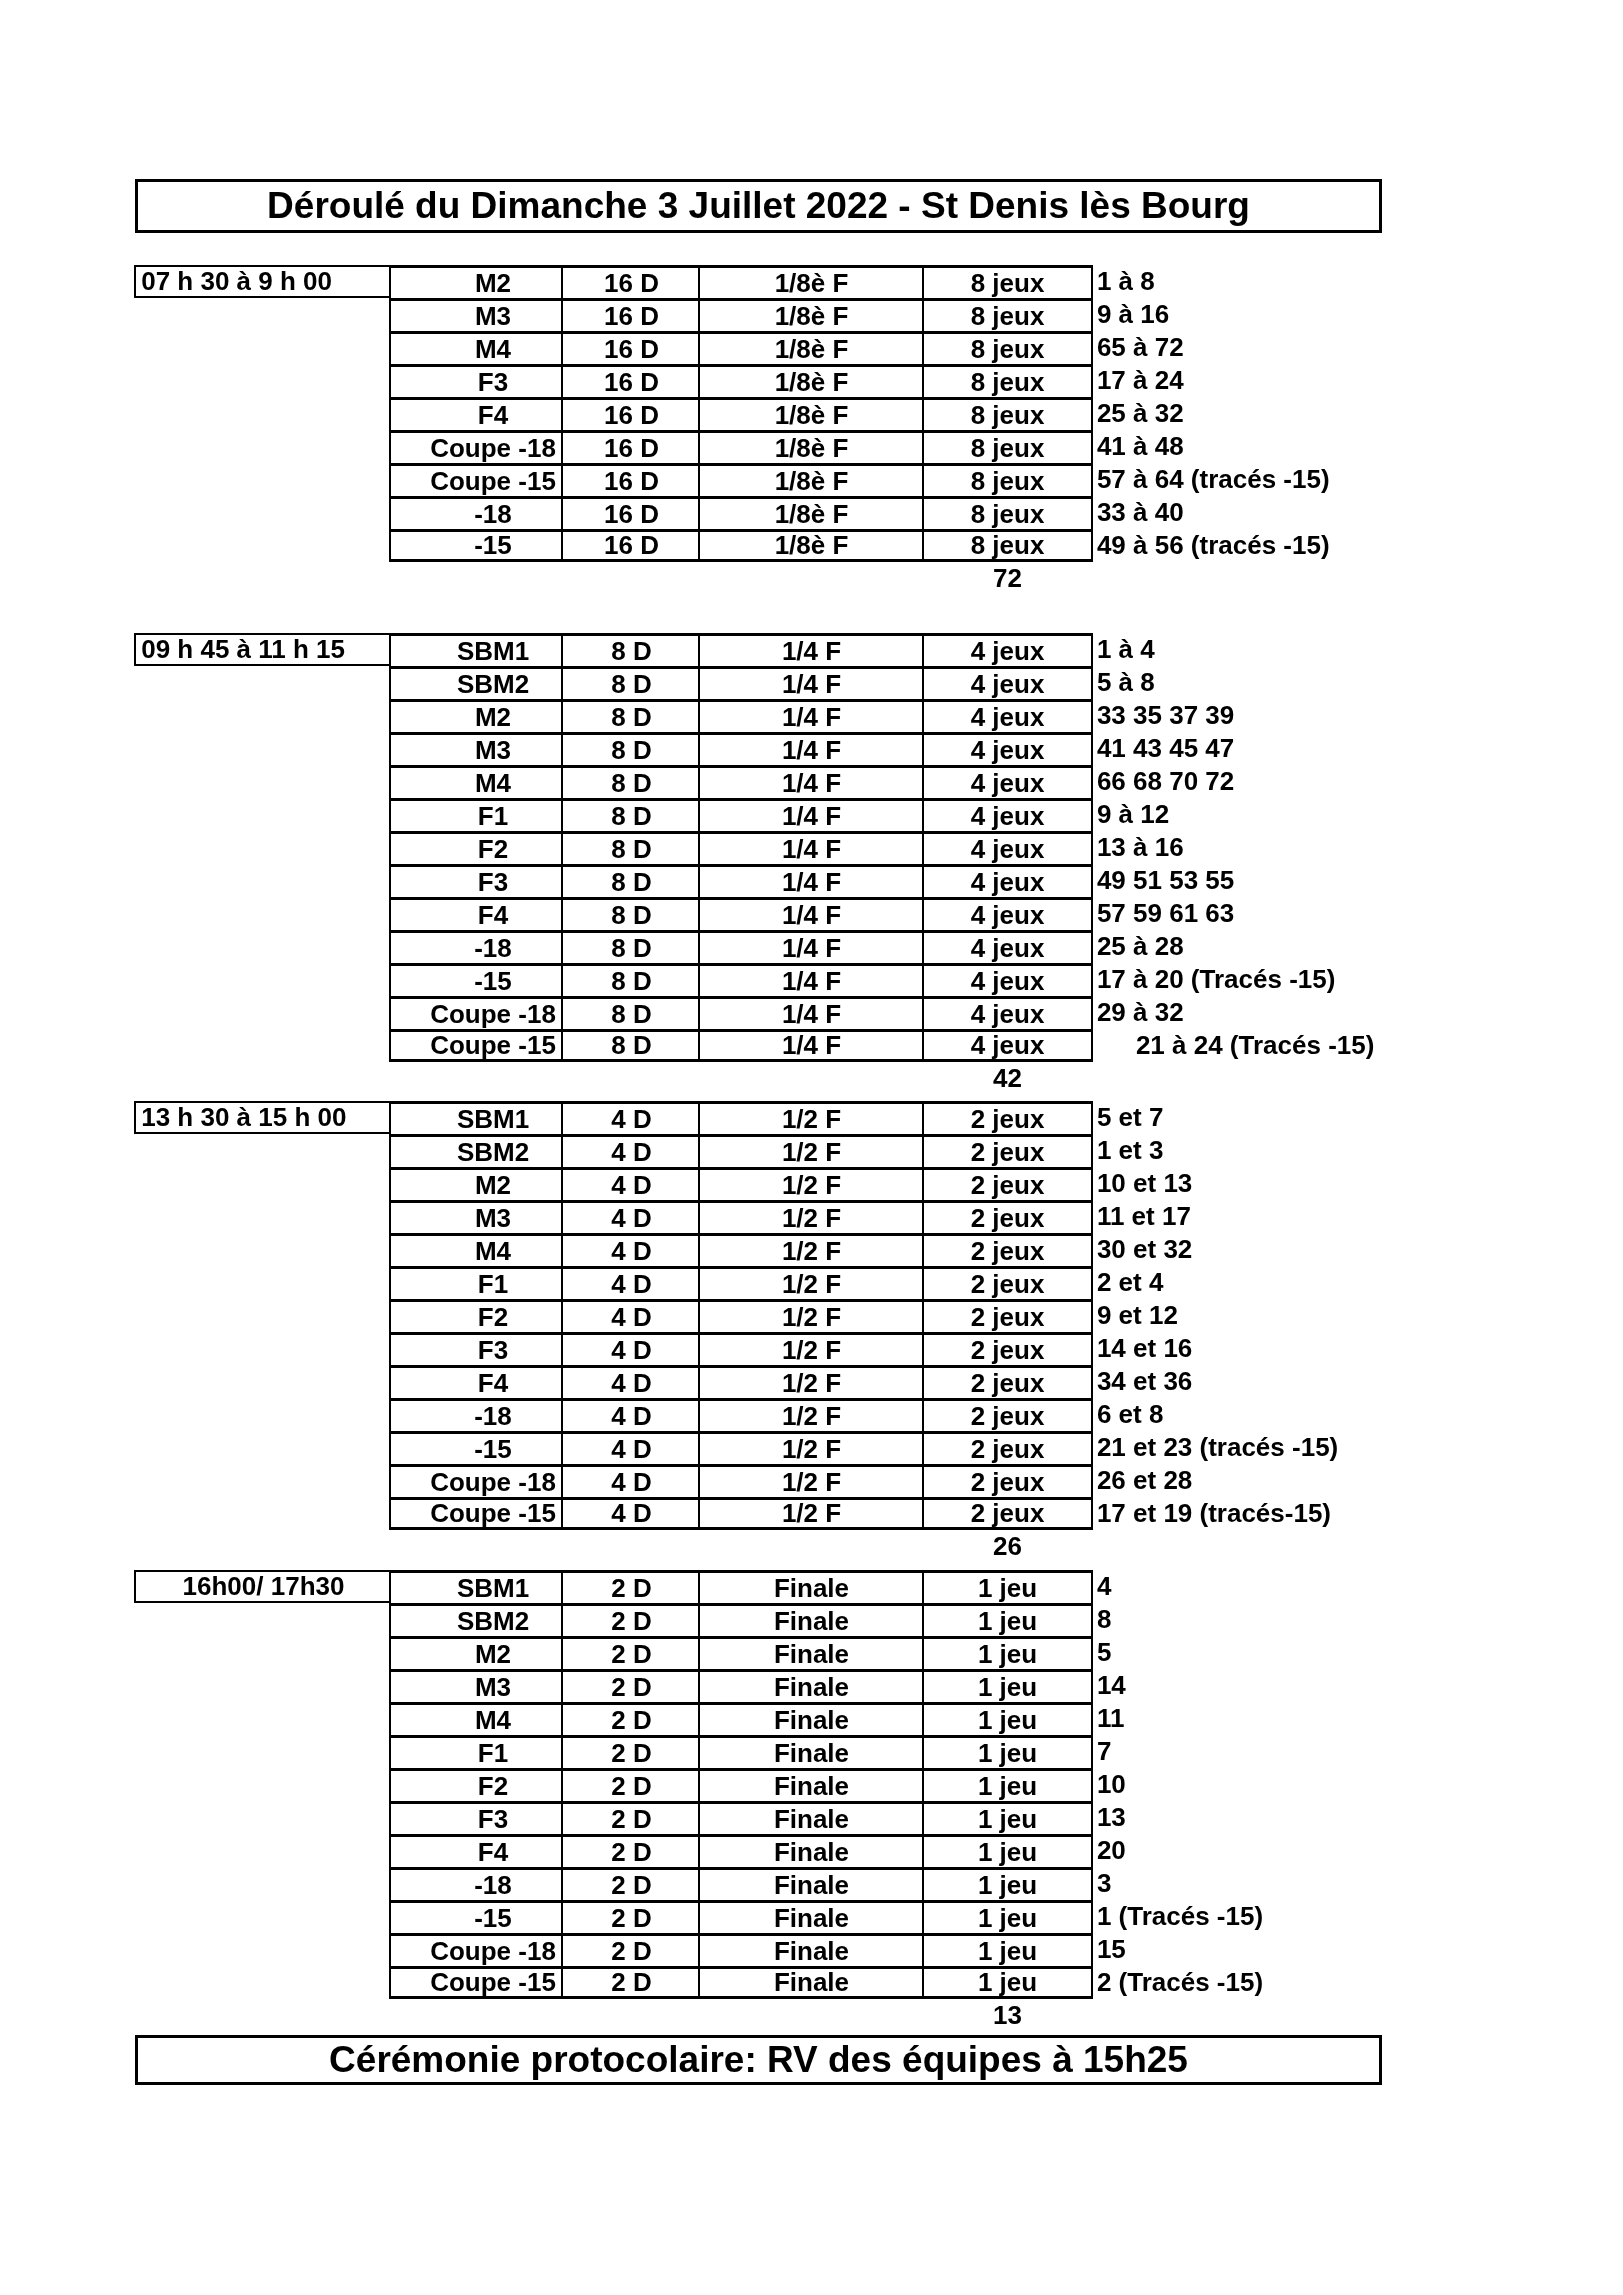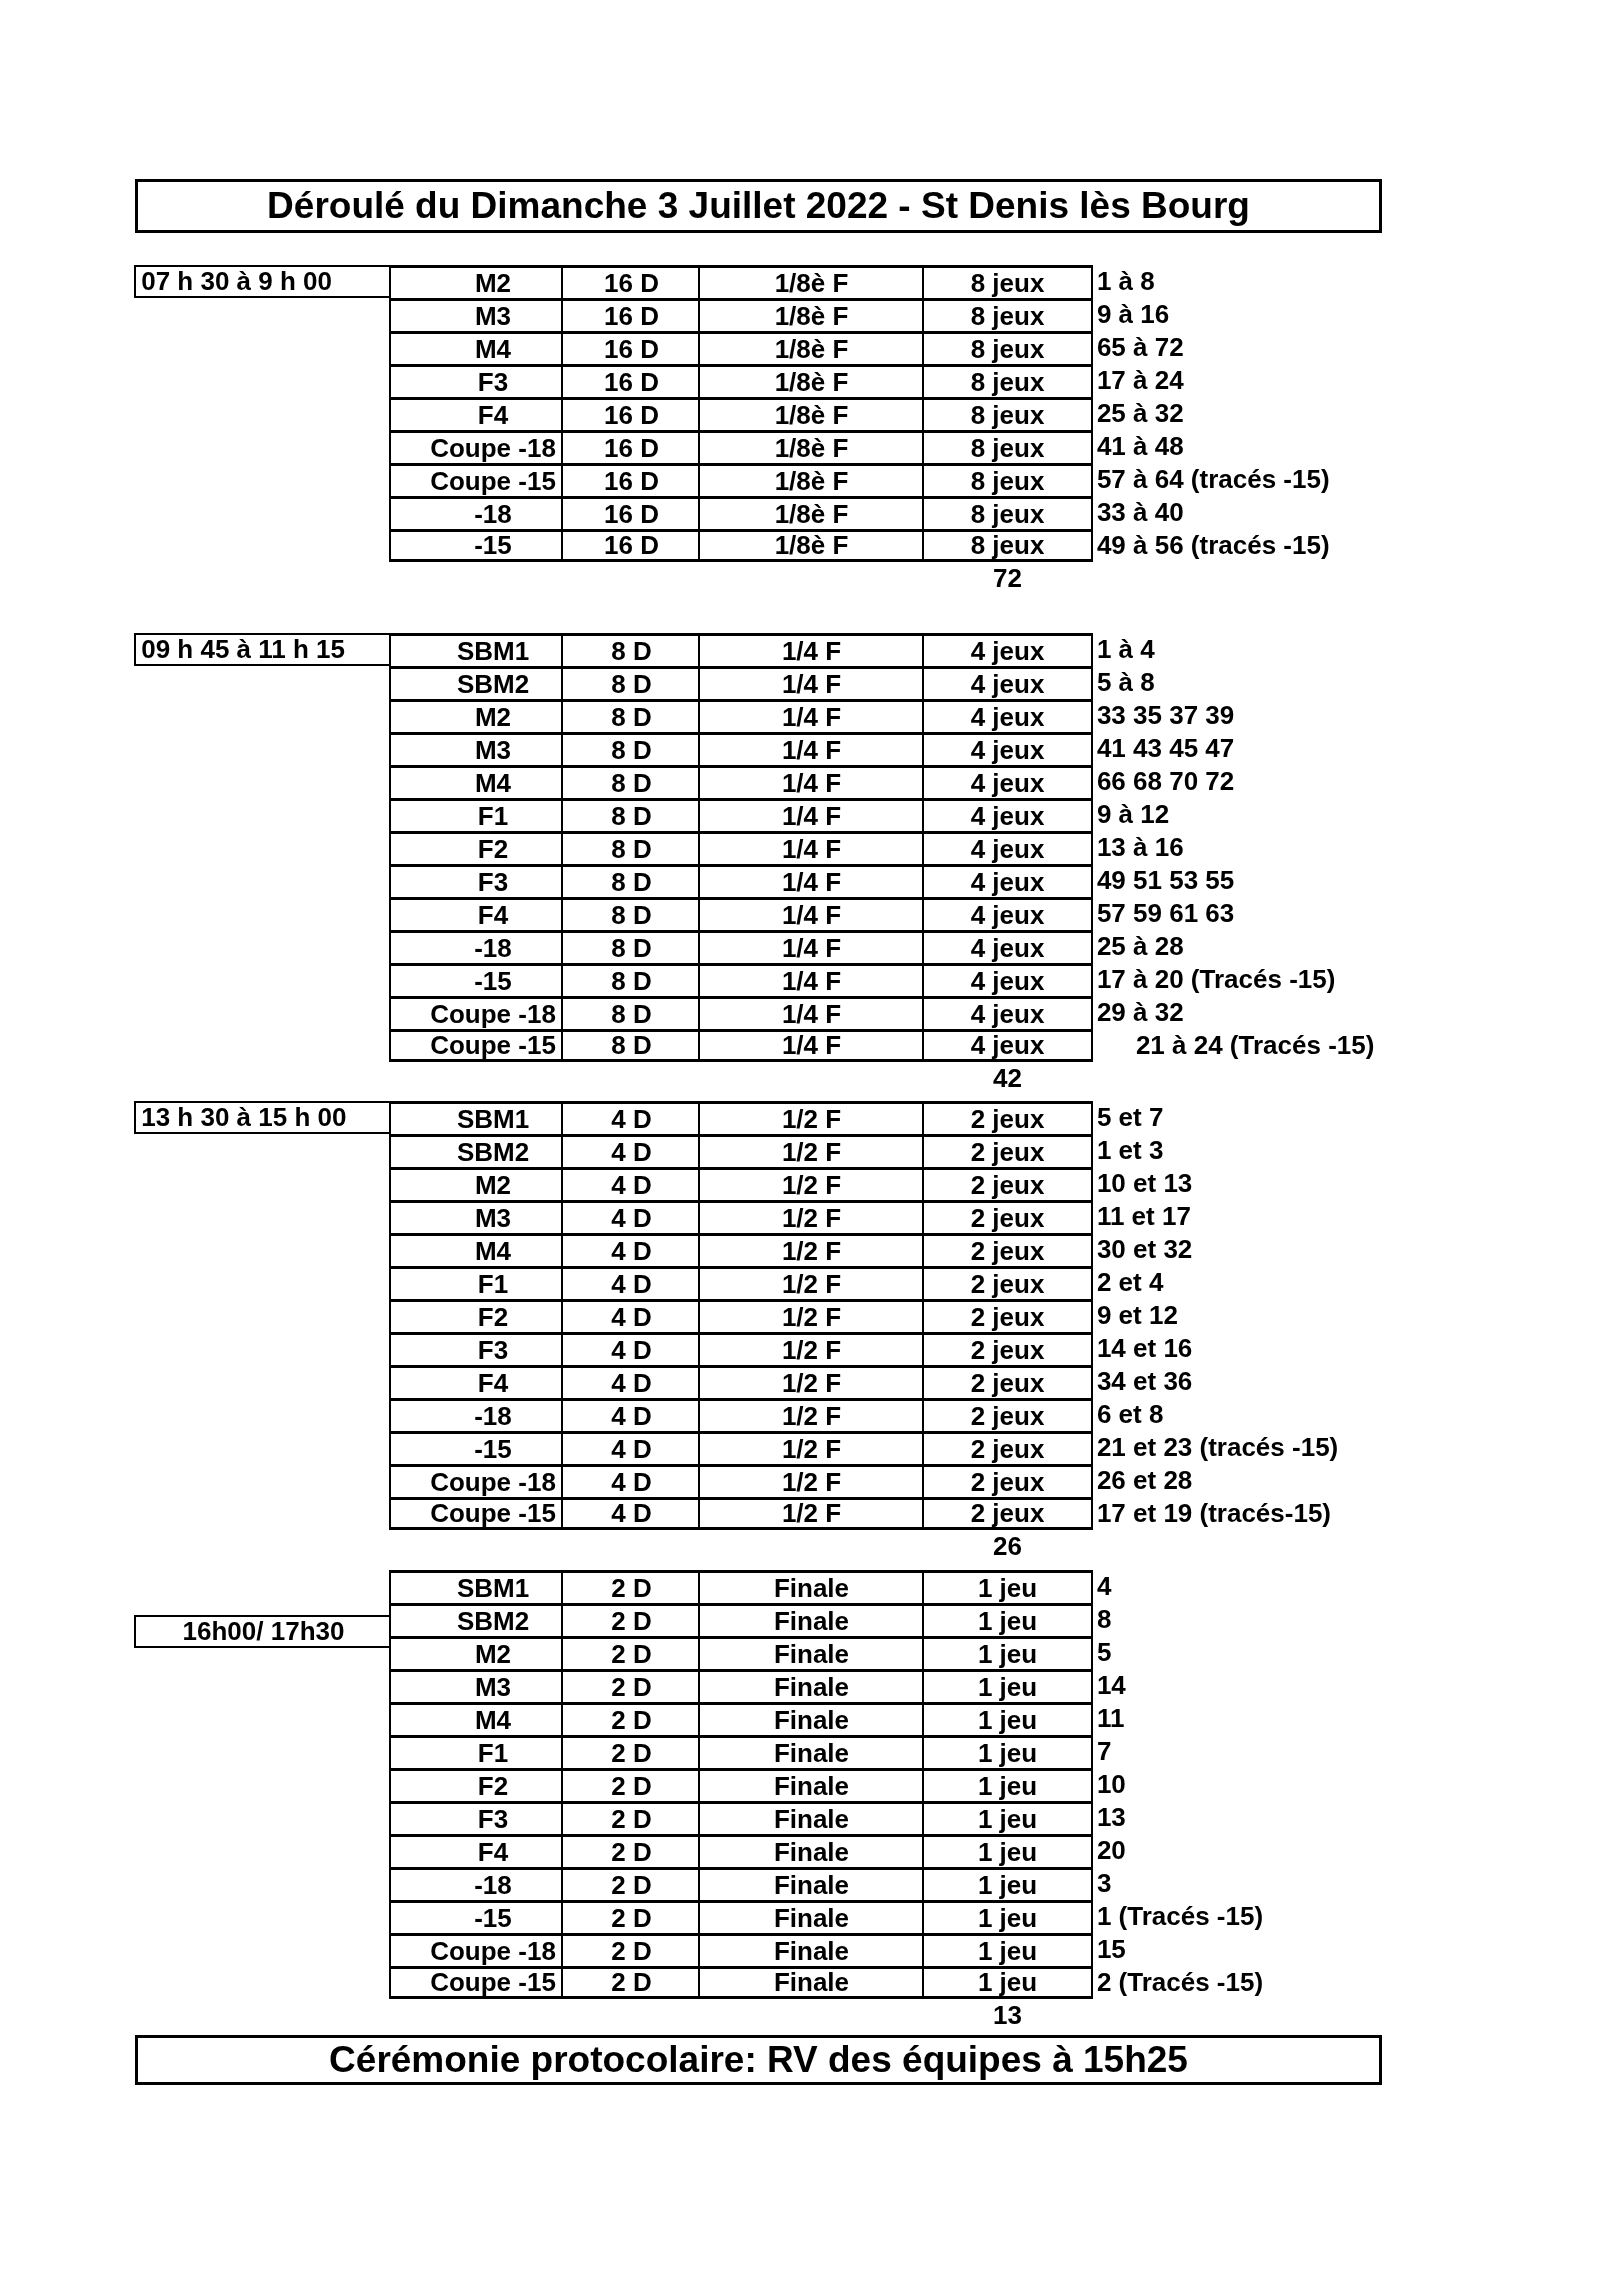--- a/index.html
+++ b/index.html
@@ -12,21 +12,21 @@
   .footer-box { position:absolute; left:135px; top:2035px; width:1241px; height:44px;
                border:3.9px solid #000; display:flex; align-items:center; justify-content:center;
                font-weight:bold; font-size:37px; }
   .section { position:absolute; left:134px; }
   .row { position:relative; height:33px; }
   .cell { position:absolute; top:0; height:33px; box-sizing:border-box;
           display:flex; align-items:center; justify-content:center;
           font-weight:bold; font-size:26px; white-space:nowrap; }
   .time { left:0; width:257px; border:2.6px solid #000; border-right:none;
           justify-content:flex-start; padding-left:5.2px; }
-  .time.center { justify-content:center; padding-left:0;margin-top:45px; }
+  .time.center { justify-content:center; padding-left:0; }
   .c-cat  { left:255px; width:206px; border-left:2.6px solid #000; border-top:2.6px solid #000; }
   .c-d    { left:427px; width:139px; border-left:2.6px solid #000; border-top:2.6px solid #000; }
   .c-rnd  { left:564px; width:225px; border-left:2.6px solid #000; border-top:2.6px solid #000; }
   .c-jeux { left:788px; width:171px; border-left:2.6px solid #000; border-top:2.6px solid #000;
             border-right:2.6px solid #000; }
   .c-ter  { left:959px; width:393px; justify-content:flex-start; padding-left:3.9px; }
   .row.last .c-cat, .row.last .c-d, .row.last .c-rnd, .row.last .c-jeux { border-bottom:3.9px solid #000; }
   .row .c-cat, .row .c-d, .row .c-rnd, .row .c-jeux { border-top-width:3.3px; }
   .total { position:relative; height:33px; }
   .total span { position:absolute; left:788px; width:171px; text-align:center;

